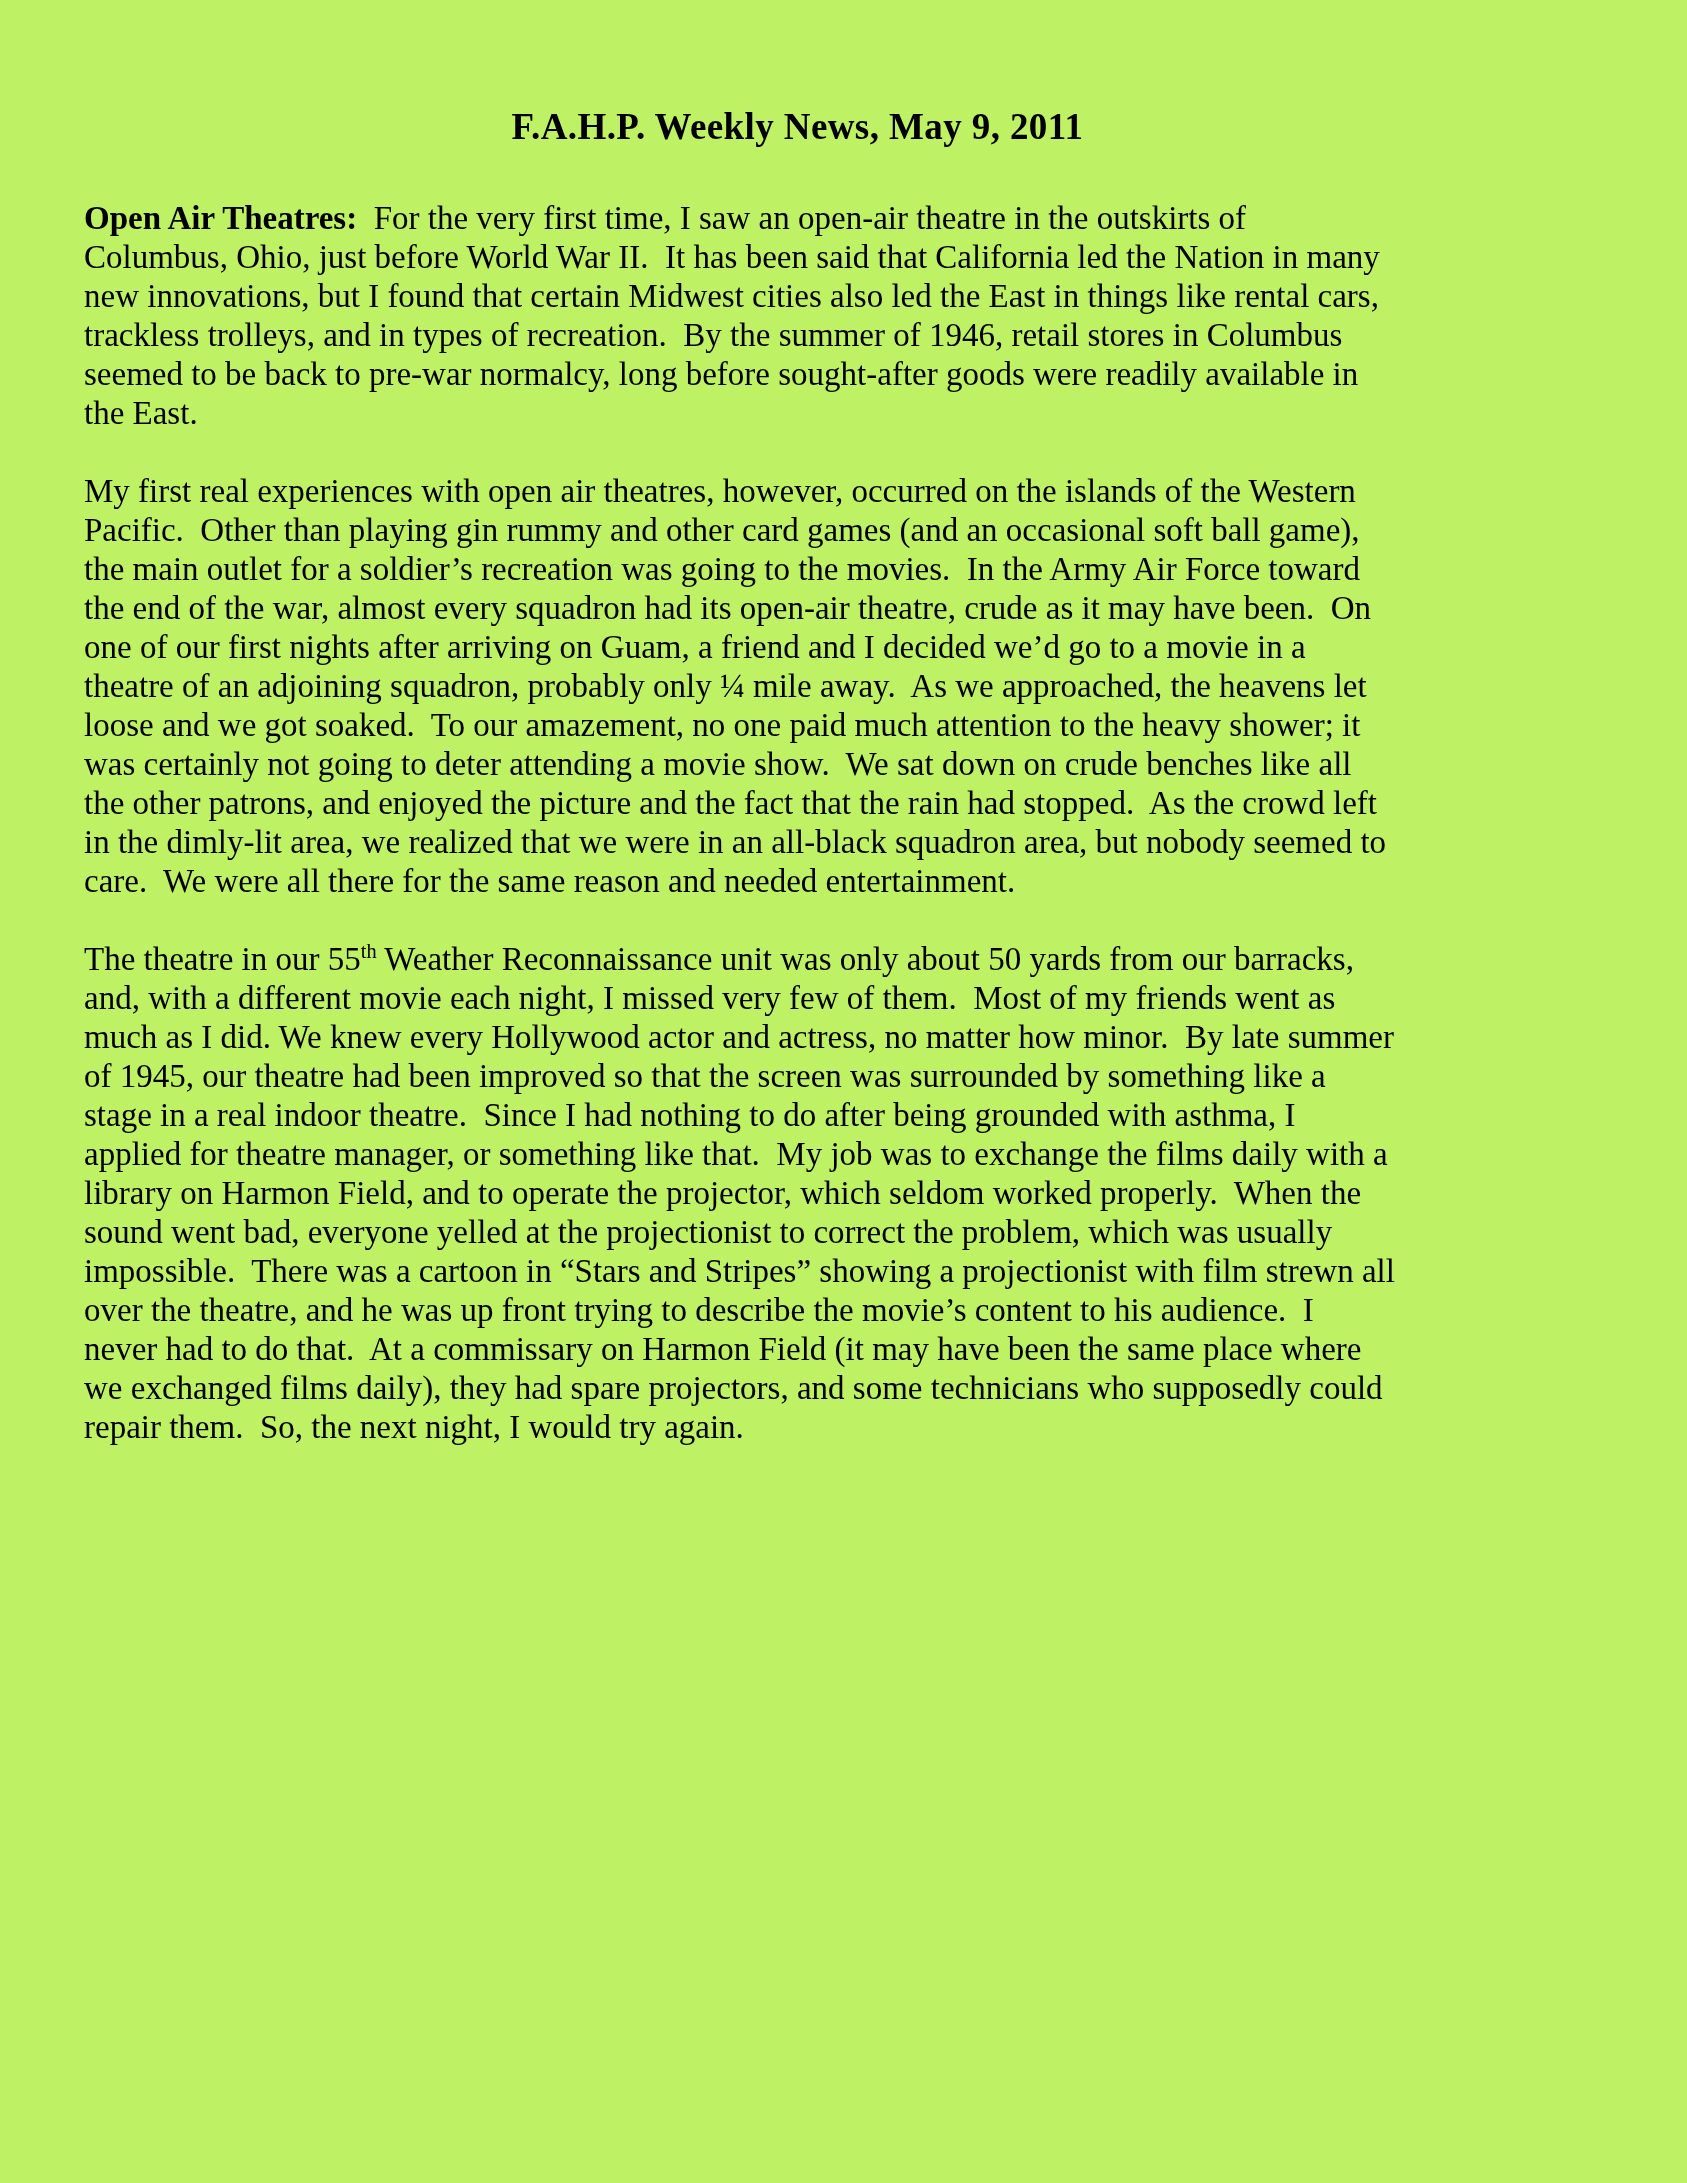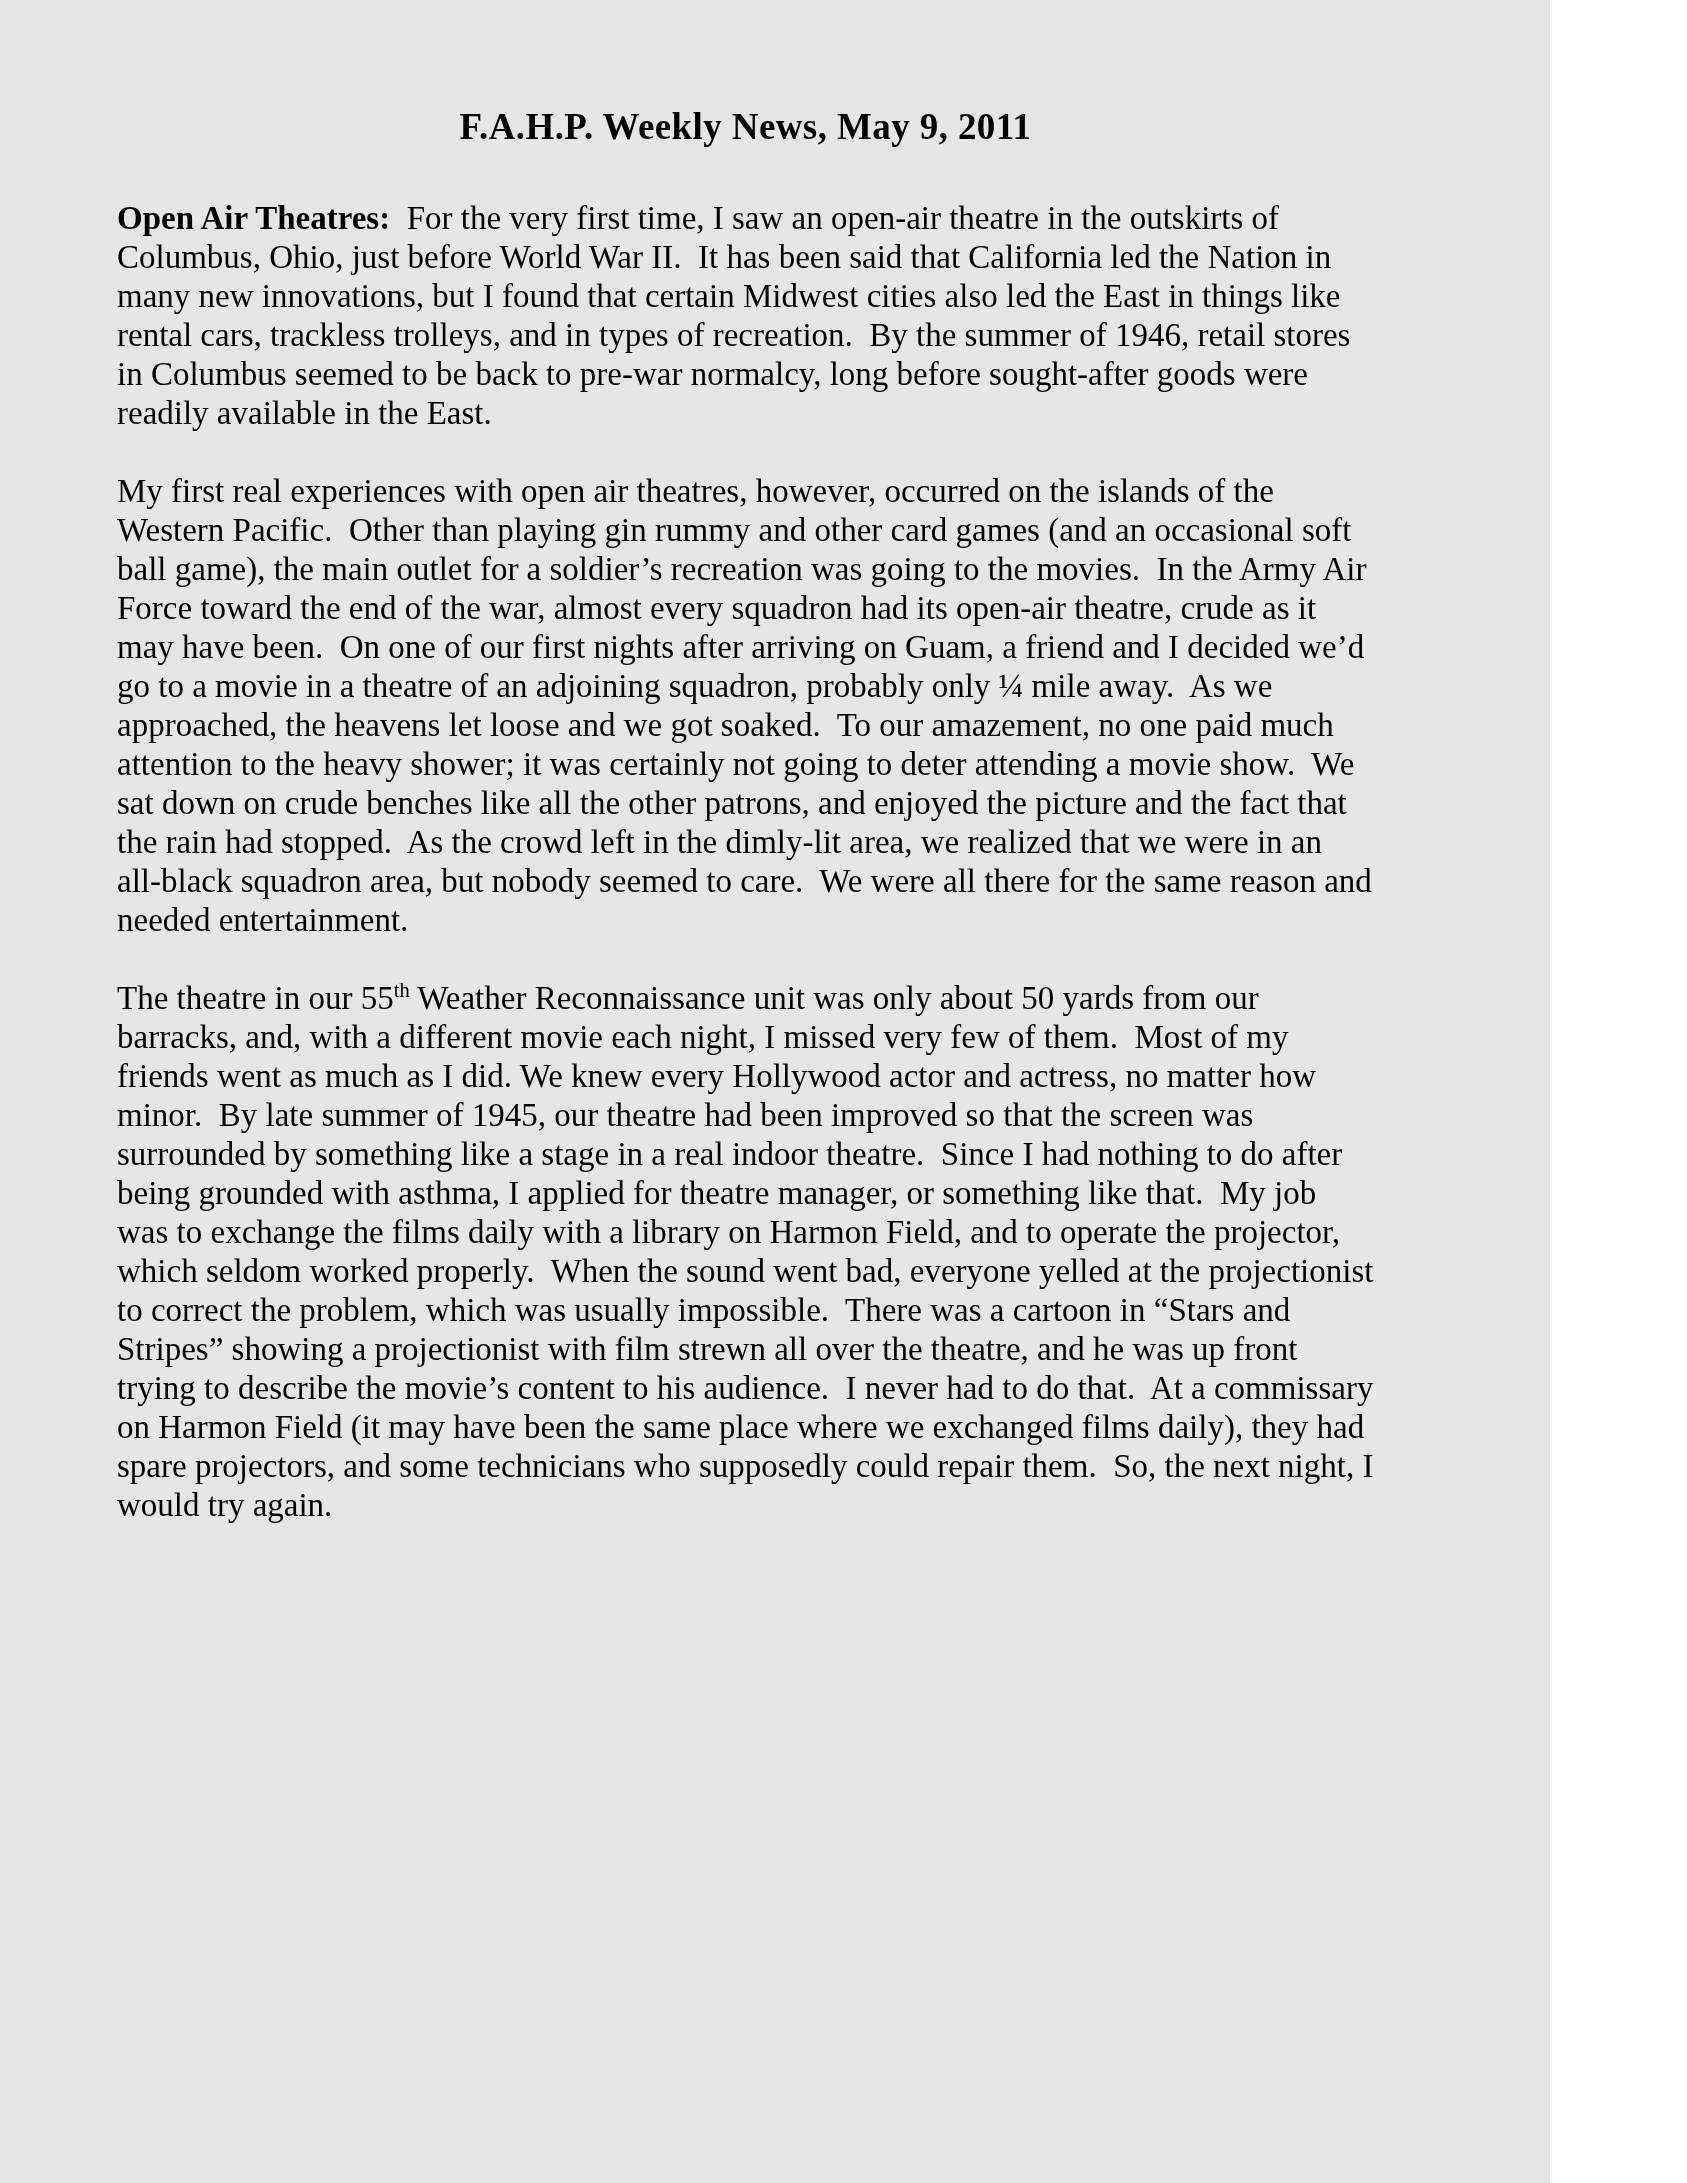--- a/index.html
+++ b/index.html
@@ -8,26 +8,26 @@
     background: #ffffff;
   }
   body {
     width: 1687px;
     height: 2183px;
     font-family: "Liberation Serif", serif;
     color: #000000;
   }
   .page {
     position: relative;
-    width: 1550px;
+    width: 1687px;
     height: 2183px;
     box-sizing: border-box;
-    padding: 105px 176px 0 117px;
+    padding: 105px 176px 0 84px;
     overflow: hidden;
-    background: #e5e5e5;
+    background: #bef264;
   }
   .title {
     text-align: center;
     font-size: 37px;
     font-weight: bold;
     margin: 0 0 51px 0;
     letter-spacing: 0.4px;
   }
   p.body-para {
     font-size: 33px;

